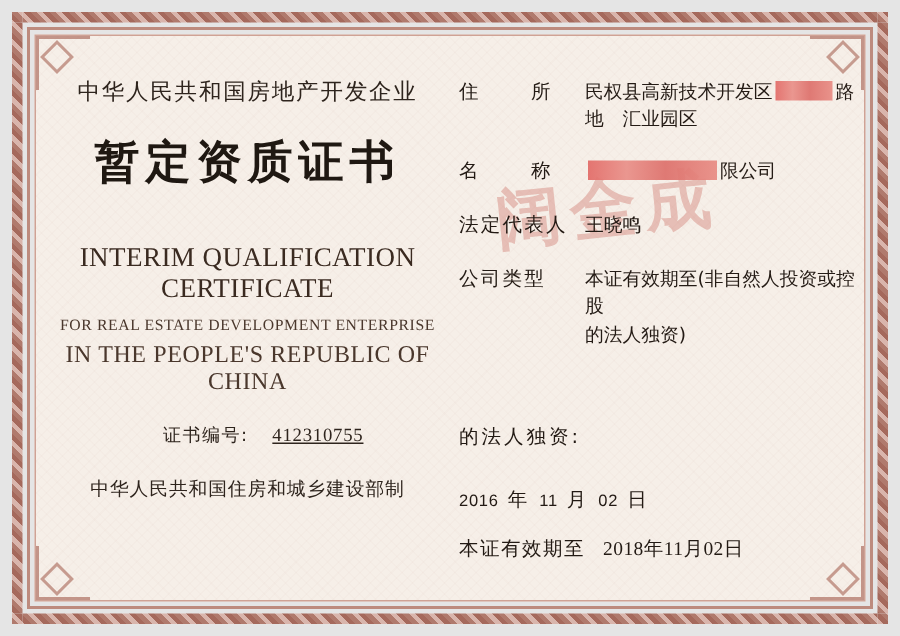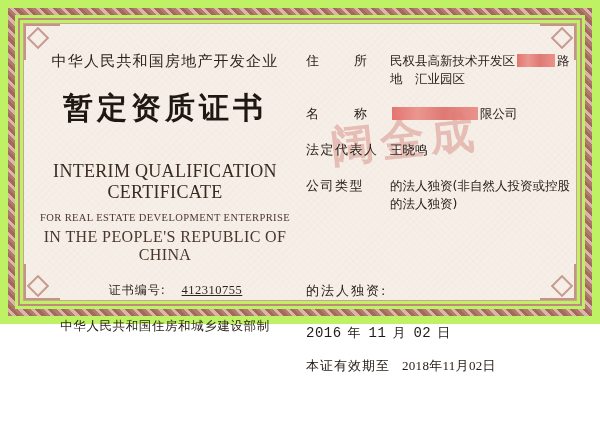--- a/index.html
+++ b/index.html
@@ -10,22 +10,22 @@
     width: 600px;
     height: 424px;
     background: #ffffff;
     font-family: "Liberation Serif", serif;
     overflow: hidden;
   }
 
   .certificate {
     position: relative;
     width: 600px;
-    height: 324px;
-    background: #bef264;
+    height: 424px;
+    background: #e5e5e5;
     box-sizing: border-box;
   }
 
   
   .frame-outer {
     position: absolute;
     left: 8px;
     top: 8px;
     right: 8px;
     bottom: 8px;
@@ -243,22 +243,22 @@
     font-family: "DejaVu Sans", sans-serif;
     letter-spacing: 2px;
   }
   .issue-date {
     margin-top: 24px;
     font-size: 13px;
     color: #231a14;
     font-family: "DejaVu Sans", sans-serif;
   }
   .issue-date .num {
-    font-family: Liberation Mono, monospace;
-    font-size: 14px;
+    font-family: Liberation Sans, sans-serif;
+    font-size: 11px;
     letter-spacing: 0.5px;
   }
   .issue-date .unit { margin: 0 8px 0 6px; }
   .valid-row {
     margin-top: 15px;
     font-size: 13px;
     color: #231a14;
     font-family: "DejaVu Sans", sans-serif;
     letter-spacing: 1px;
   }
@@ -323,21 +323,21 @@
       </div>
 
       <div class="field-row">
         <div class="field-label wide">法定代表人</div>
         <div class="field-value">王晓鸣</div>
       </div>
 
       <div class="field-row">
         <div class="field-label wide">公司类型</div>
         <div class="field-value">
-          <div>的法人独资(非自然人投资或控股</div>
+          <div>本证有效期至(非自然人投资或控股</div>
           <div>的法人独资)</div>
         </div>
       </div>
 
     </div>
 
     <div class="issue-block">
       <div class="issue-authority">的法人独资:</div>
 
       <div class="issue-date">

